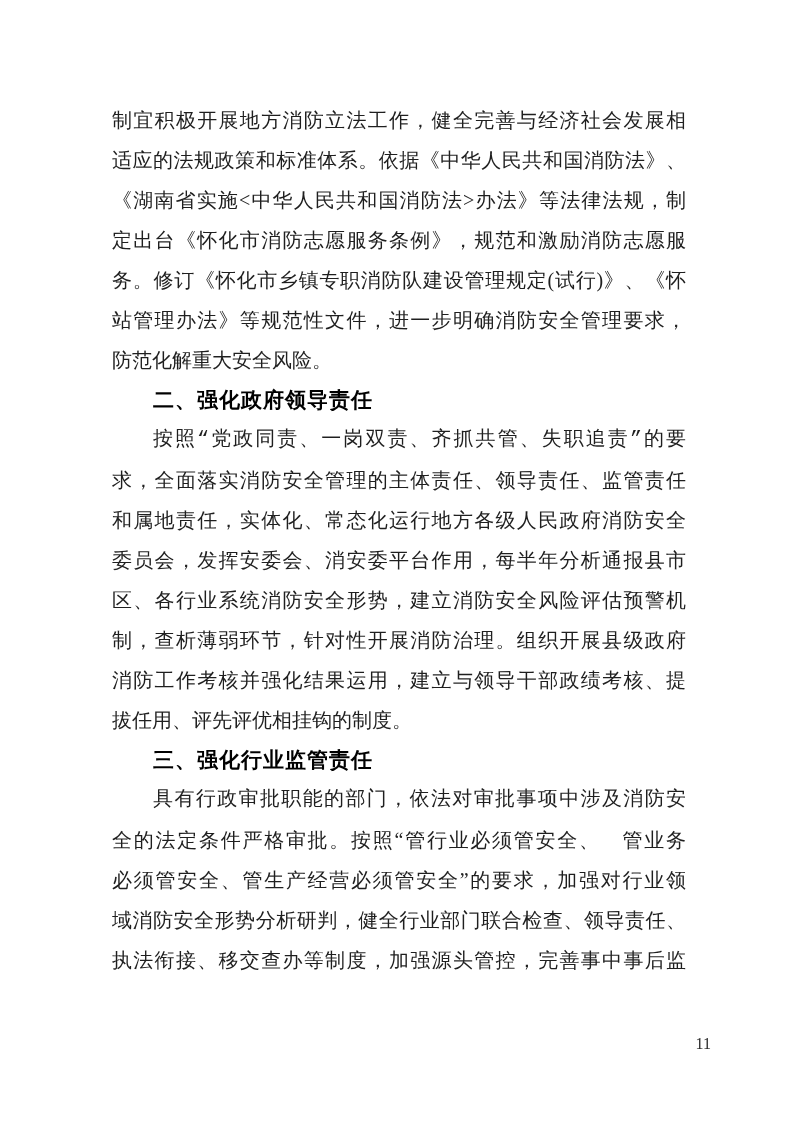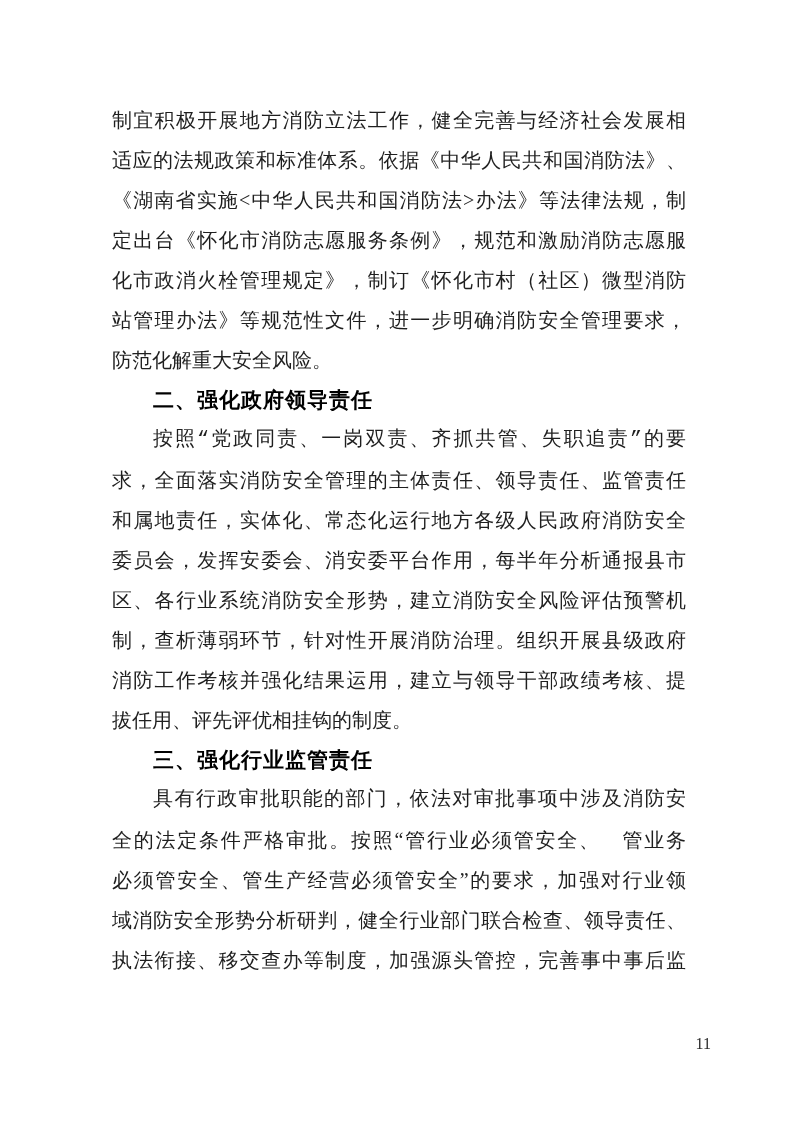--- a/index.html
+++ b/index.html
@@ -63,21 +63,21 @@
 </head>
 <body>
 
 <div class="page">
   <div class="content">
 
     <div class="line just">制宜积极开展地方消防立法工作，健全完善与经济社会发展相</div>
     <div class="line just">适应的法规政策和标准体系。依据《中华人民共和国消防法》、</div>
     <div class="line just">《湖南省实施&lt;中华人民共和国消防法&gt;办法》等法律法规，制</div>
     <div class="line just">定出台《怀化市消防志愿服务条例》，规范和激励消防志愿服</div>
-    <div class="line just">化市政消火栓管理规定》，制订《怀化市村（社区）微型消防</div>
+    <div class="line just">务。修订《怀化市乡镇专职消防队建设管理规定(试行)》、《怀</div>
     <div class="line just">站管理办法》等规范性文件，进一步明确消防安全管理要求，</div>
     <div class="line lastline">防范化解重大安全风险。</div>
 
     <div class="line heading">二、强化政府领导责任</div>
 
     <div class="line just indent">按照“党政同责、一岗双责、齐抓共管、失职追责”的要</div>
     <div class="line just">求，全面落实消防安全管理的主体责任、领导责任、监管责任</div>
     <div class="line just">和属地责任，实体化、常态化运行地方各级人民政府消防安全</div>
     <div class="line just">委员会，发挥安委会、消安委平台作用，每半年分析通报县市</div>
     <div class="line just">区、各行业系统消防安全形势，建立消防安全风险评估预警机</div>

